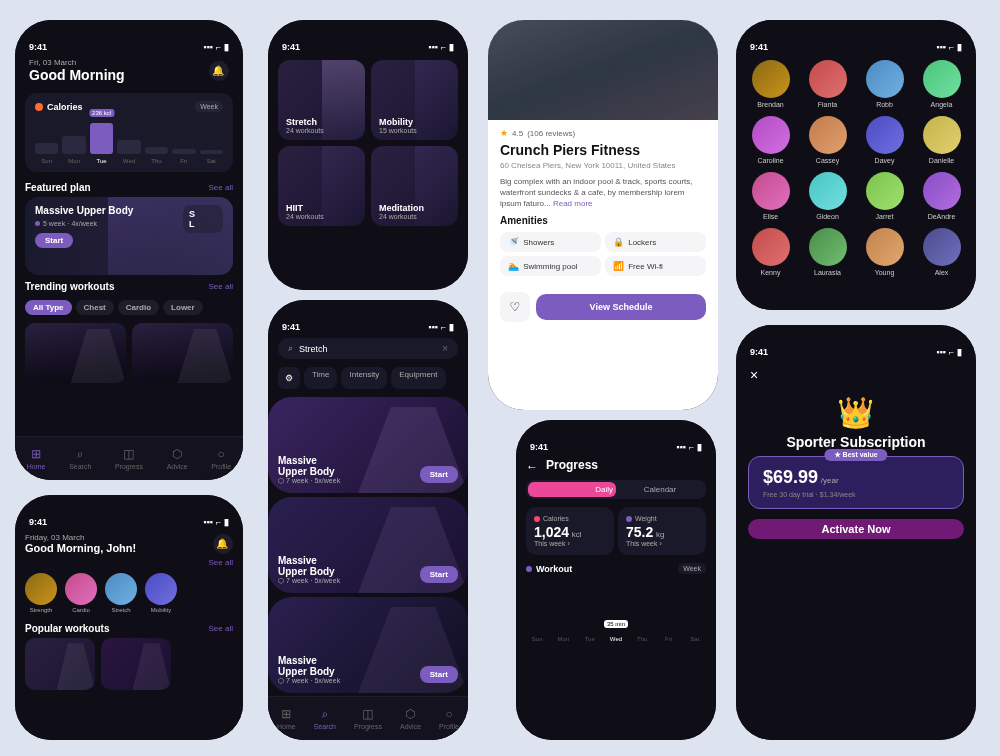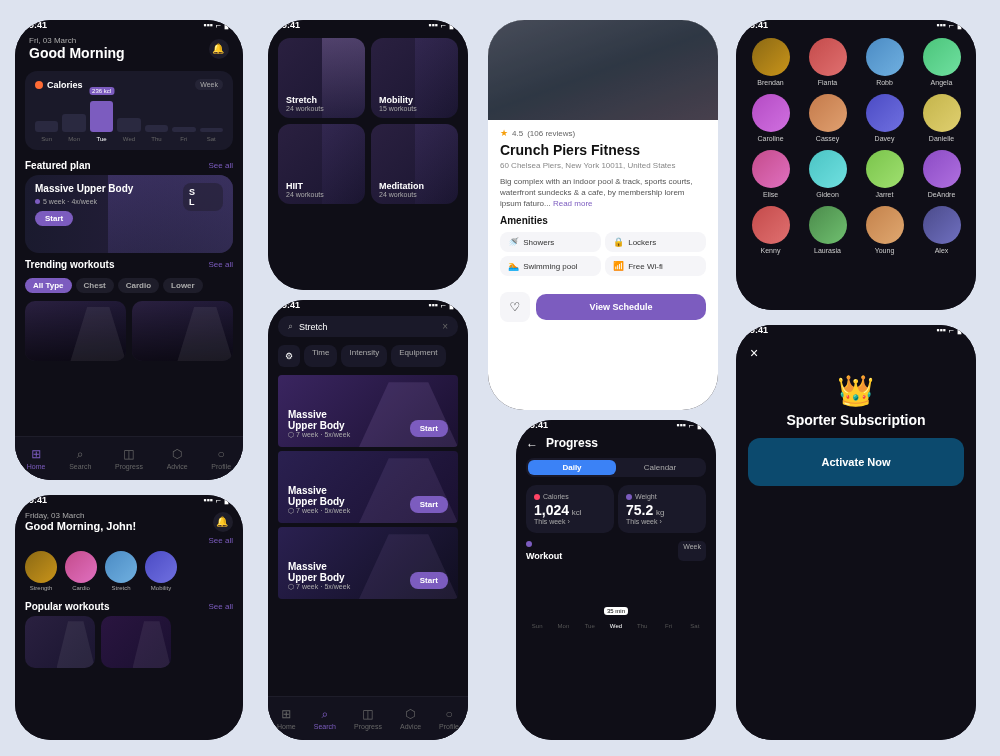--- a/index.html
+++ b/index.html
@@ -34,21 +34,21 @@
       height: 100%;
       overflow: hidden;
       position: relative;
     }
 
     
     .status-bar {
       display: flex;
       justify-content: space-between;
       align-items: flex-start;
-      padding: 0 14px 2px;
+      padding: 22px 14px 2px;
       font-size: 9px;
       font-weight: 600;
     }
     .status-icons { display: flex; gap: 3px; align-items: center; }
 
     
     .p1 {
       left: 15px; top: 20px;
       width: 228px; height: 460px;
     }
@@ -191,22 +191,22 @@
     .filter-icon-btn {
       width: 22px; height: 22px; background: #1a1929; border-radius: 6px;
       display: flex; align-items: center; justify-content: center; font-size: 9px;
     }
     .filter-tag {
       padding: 3px 8px; border-radius: 8px; font-size: 8px;
       background: #1a1929; color: #aaa;
     }
 
     .search-result-card {
-      margin: 4px 10px;
-      border-radius: 4px; overflow: hidden; height: 72px;
+      margin: 4px 0;
+      border-radius: 24px; overflow: hidden; height: 96px;
       position: relative;
       background: linear-gradient(135deg, #2a2040, #1a1530);
     }
     .search-result-info {
       position: absolute; bottom: 8px; left: 10px;
     }
     .search-result-name { font-size: 10px; font-weight: 800; }
     .search-result-meta { font-size: 7px; color: #aaa; }
     .search-result-start {
       position: absolute; right: 10px; bottom: 10px;
@@ -257,33 +257,33 @@
     
     .p5 { left: 516px; top: 420px; width: 200px; height: 320px; }
     .p5 .phone-inner { background: #0f0e17; }
 
     .progress-header { display: flex; align-items: center; gap: 8px; padding: 4px 10px; }
     .back-arrow { font-size: 12px; color: #fff; }
     .progress-title { font-size: 12px; font-weight: 700; }
 
     .progress-tabs { display: flex; background: #1a1929; border-radius: 8px; margin: 4px 10px; padding: 2px; }
     .progress-tab { flex: 1; text-align: center; font-size: 8px; padding: 3px; border-radius: 6px; color: #aaa; }
-    .progress-tab.active { background: #3b82f6; color: #fff; font-weight: 700; }
+    .progress-tab.active { background: #ec4899; color: #fff; font-weight: 400; text-align: right; }
 
     .stats-grid { display: grid; grid-template-columns: 1fr 1fr; gap: 4px; padding: 4px 10px; }
     .stat-card { background: #1a1929; border-radius: 10px; padding: 8px; }
     .stat-label { font-size: 7px; color: #aaa; display: flex; align-items: center; gap: 3px; margin-bottom: 2px; }
     .stat-label-dot { width: 6px; height: 6px; border-radius: 50%; }
     .stat-value { font-size: 14px; font-weight: 800; }
     .stat-unit { font-size: 8px; color: #aaa; font-weight: 400; }
     .stat-sub { font-size: 7px; color: #aaa; display: flex; align-items: center; gap: 2px; }
     .chevron-r { font-size: 7px; }
 
     .workout-stat-header { display: flex; justify-content: space-between; padding: 4px 10px 2px; }
-    .workout-stat-title { font-size: 9px; font-weight: 700; display: flex; gap: 4px; flex-direction: column; }
+    .workout-stat-title { font-size: 9px; font-weight: 700; display: flex; align-items: center; gap: 4px; }
     .week-sel { font-size: 7px; color: #aaa; background: #1a1929; padding: 2px 5px; border-radius: 5px; }
 
     .bar-chart { display: flex; align-items: flex-end; gap: 4px; padding: 4px 10px; height: 70px; }
     .bar-col { display: flex; flex-direction: column; align-items: center; gap: 2px; flex: 1; }
     .bar-rect { width: 100%; border-radius: 4px 4px 0 0; background: #2a2940; position: relative; }
     .bar-rect.highlight { background: #7c5cbf; }
     .bar-rect.medium { background: #4a3080; }
     .bar-label { font-size: 6px; color: #555; }
     .bar-tooltip {
       position: absolute; top: -14px; left: 50%; transform: translateX(-50%);
@@ -334,23 +334,23 @@
       background: #7c5cbf; color: #fff; font-size: 7px; font-weight: 700;
       padding: 2px 10px; border-radius: 8px; white-space: nowrap;
       display: flex; align-items: center; gap: 3px;
     }
     .price-amount { font-size: 18px; font-weight: 800; }
     .price-period { font-size: 8px; color: #aaa; }
     .price-trial { font-size: 7px; color: #888; margin-top: 3px; }
 
     .activate-btn {
       margin: 10px 12px 6px;
-      background: #0c4a6e; color: #fff; border: none;
+      background: #701a75; color: #fff; border: none;
       border-radius: 12px; font-size: 11px; font-weight: 700;
-      padding: 18px; width: calc(100% - 24px); cursor: pointer;
+      padding: 4px; width: calc(100% - 24px); cursor: pointer;
       display: block; text-align: center;
     }
 
     
     .p8 { left: 15px; top: 495px; width: 228px; height: 245px; }
     .p8 .phone-inner { background: #0f0e17; }
 
     .p8-header { padding: 4px 10px 2px; }
     .p8-date { font-size: 8px; color: #aaa; }
     .p8-greeting { font-size: 11px; font-weight: 700; }
@@ -865,20 +865,28 @@
         <div class="status-icons">
           <span>▪▪▪</span>
           <span>⌐</span>
           <span>▮</span>
         </div>
       </div>
       <div class="sub-close">×</div>
       <div class="sub-icon">👑</div>
       <div class="sub-title">Sporter Subscription</div>
 
+      <div class="price-card best">
+        <div class="best-value-badge">★ Best value</div>
+        <div>
+          <span class="price-amount">$69.99</span>
+          <span class="price-period">/year</span>
+        </div>
+        <div class="price-trial">Free 30 day trial · $1.34/week</div>
+      </div>
 
 
       <button class="activate-btn">Activate Now</button>
     </div>
   </div>
 
   <div class="phone p8">
     <div class="phone-inner">
       <div class="status-bar">
         <span>9:41</span>

